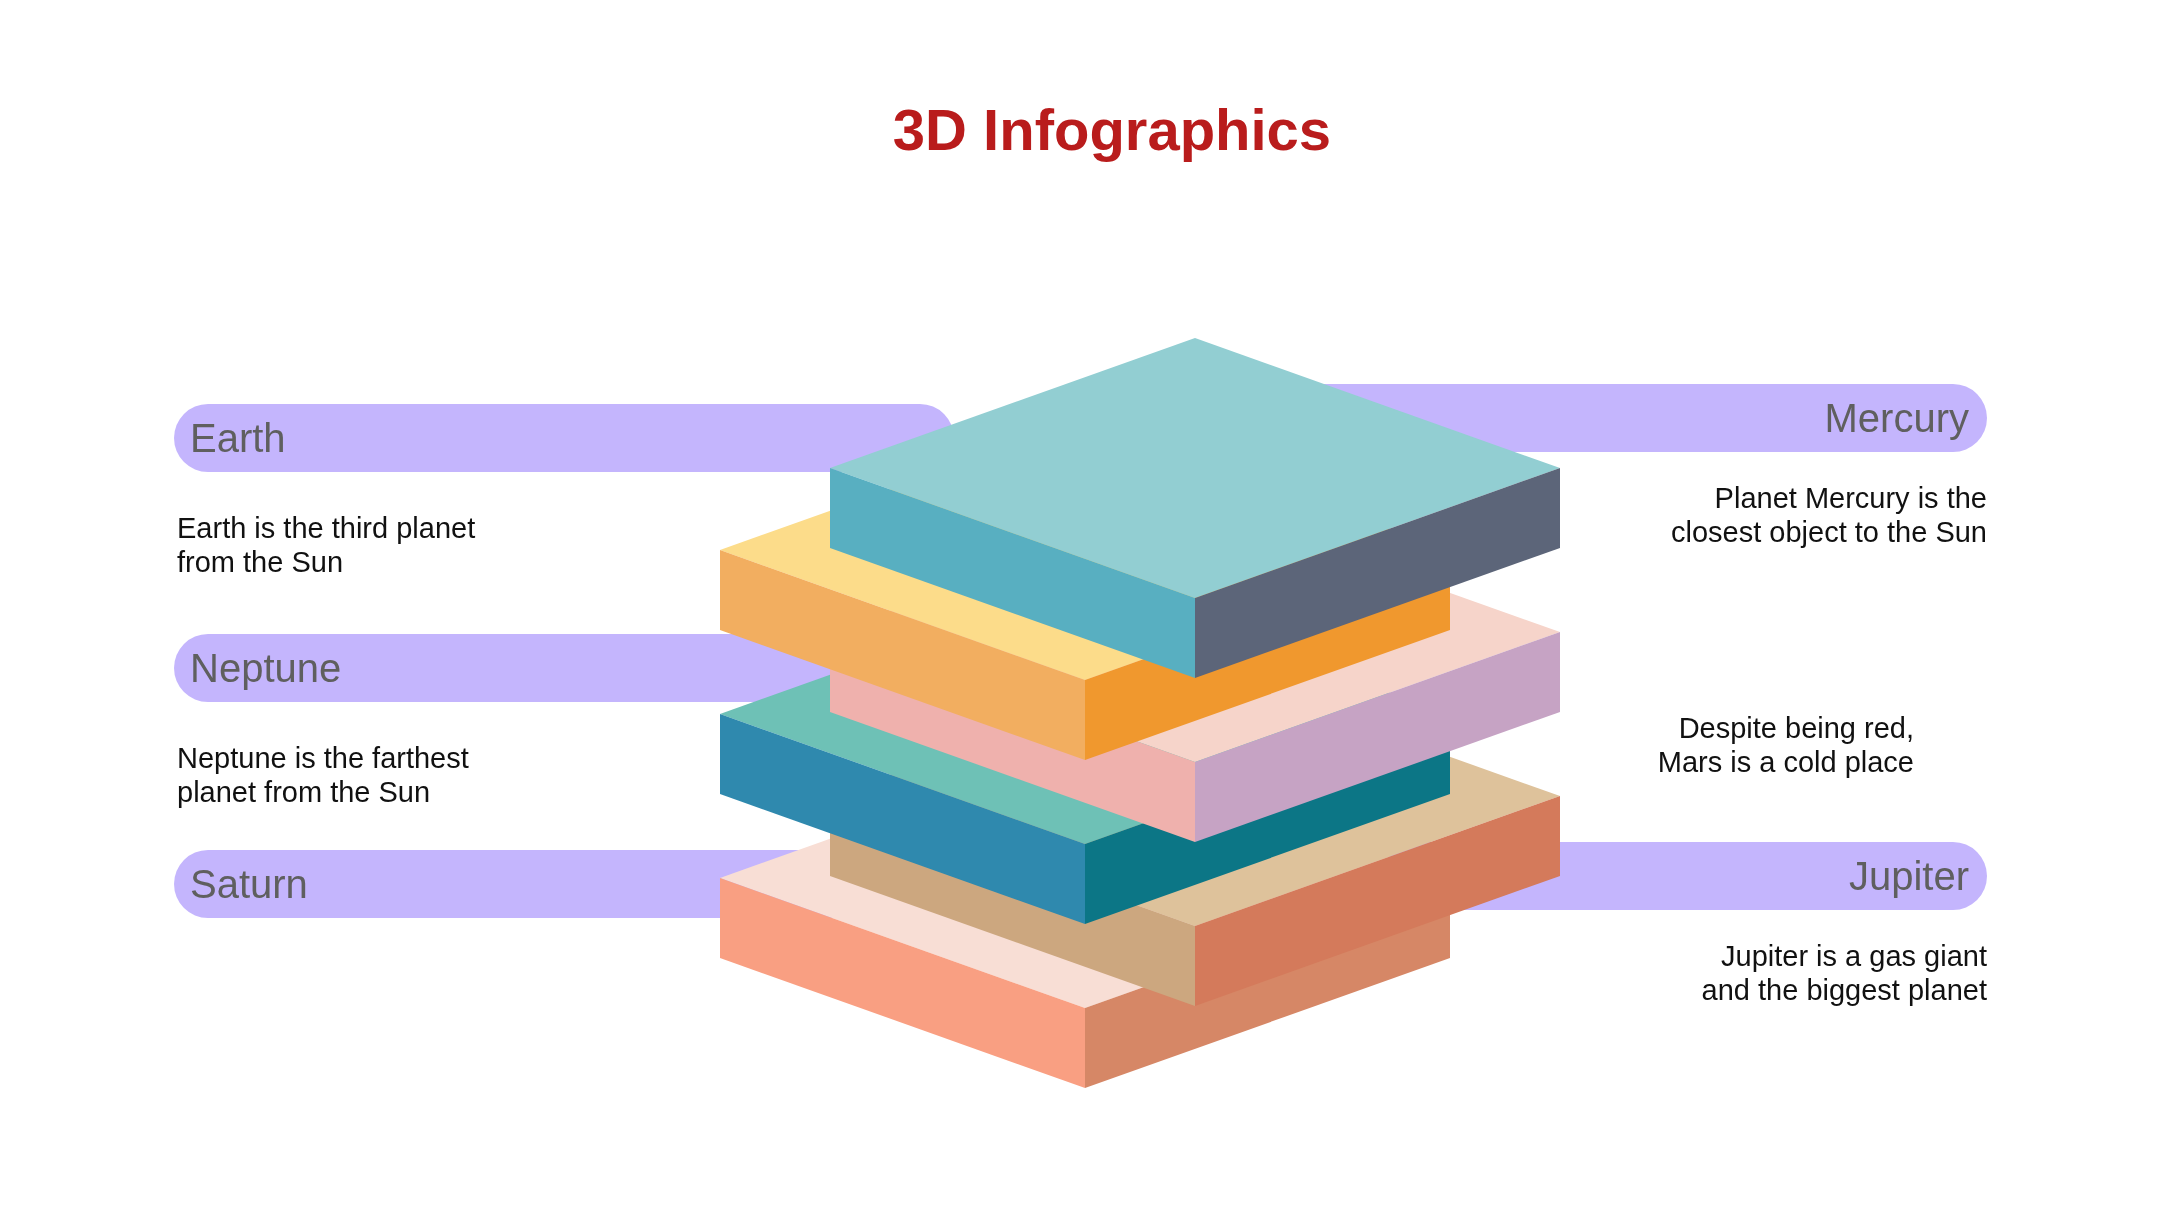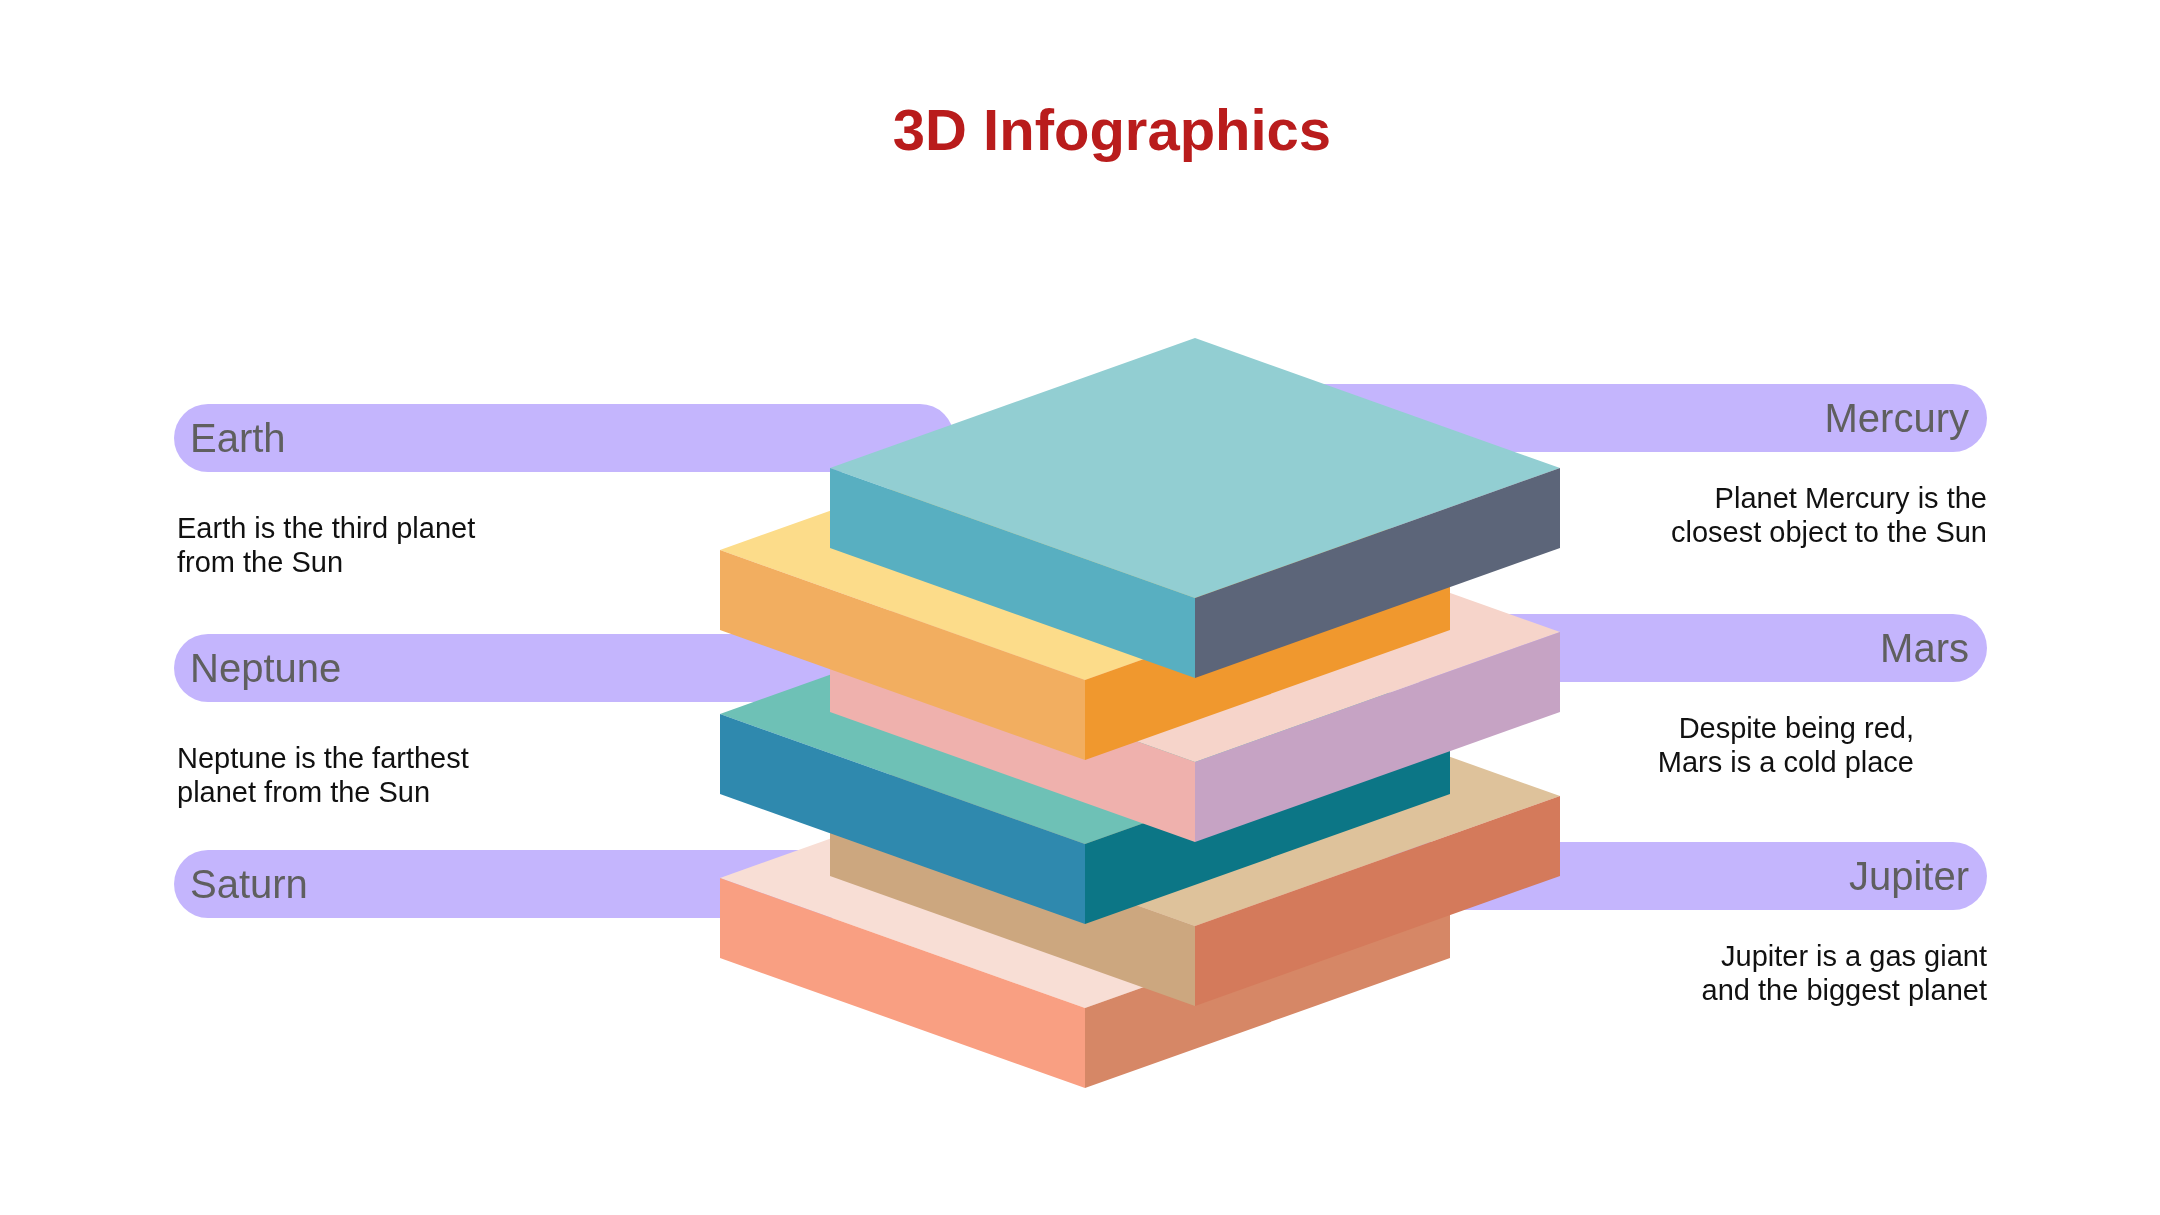--- a/index.html
+++ b/index.html
@@ -77,23 +77,20 @@
   <div class="pill pill-left" style="top:842px;margin-top:8px;">
     <span class="pill-title">Saturn</span>
   </div>
 
   <div class="pill pill-right" style="left:1207px;top:384px;">
     <span class="pill-title">Mercury</span>
   </div>
   <div class="desc desc-right" style="left:1427px;top:482px;">Planet Mercury is the
 closest object to the Sun</div>
 
-  <div class="pill pill-right" style="left:1207px;top:614px;">
-    <span class="pill-title">Mars</span>
-  </div>
   <div class="desc desc-right" style="left:1354px;top:712px;">Despite being red,
 Mars is a cold place</div>
 
   <div class="pill pill-right" style="left:1207px;top:842px;">
     <span class="pill-title">Jupiter</span>
   </div>
   <div class="desc desc-right" style="left:1427px;top:940px;">Jupiter is a gas giant
 and the biggest planet</div>
 
   <div class="stack">

